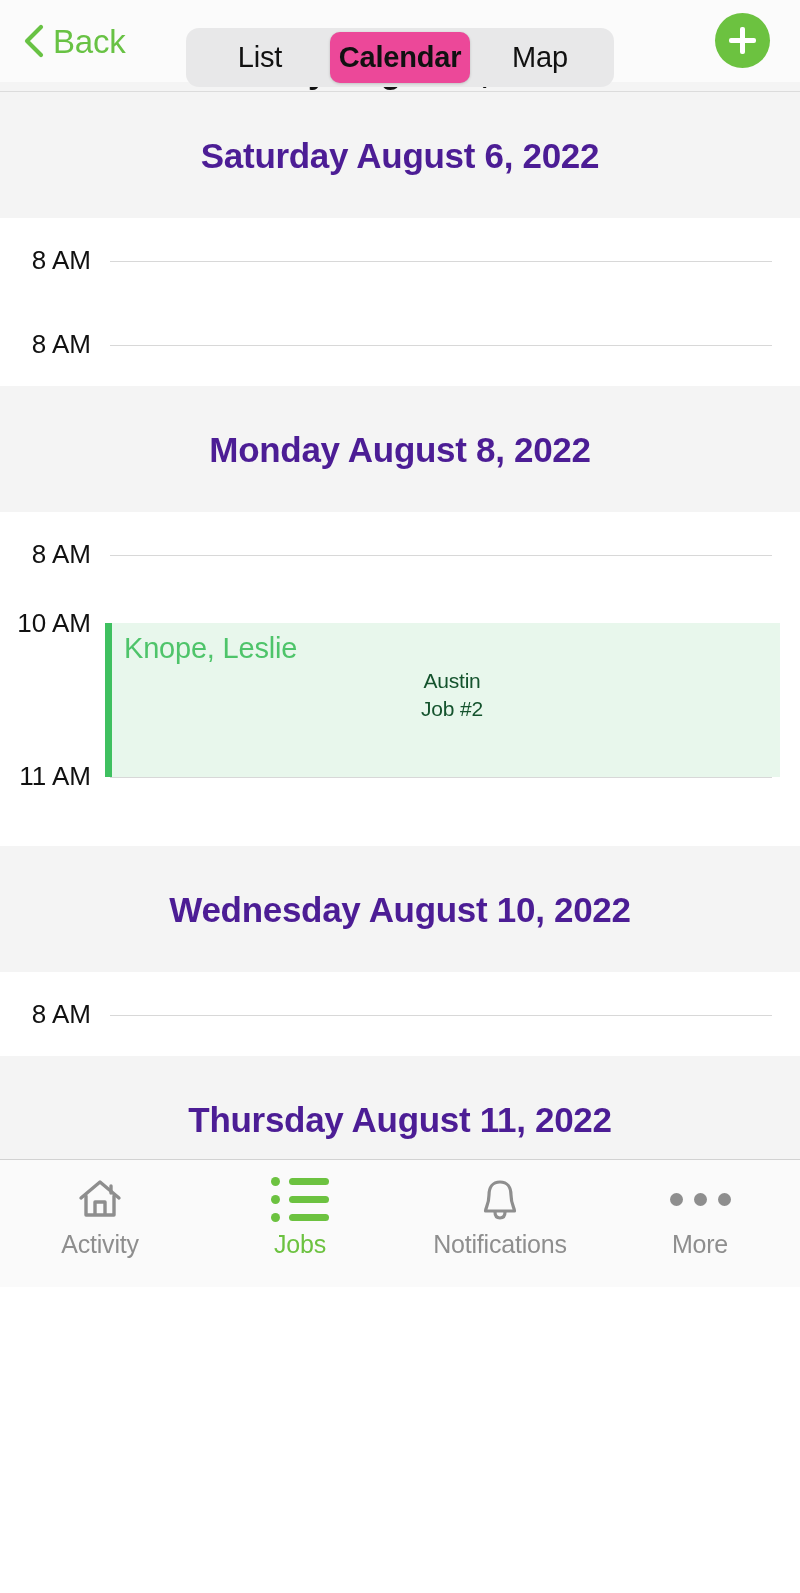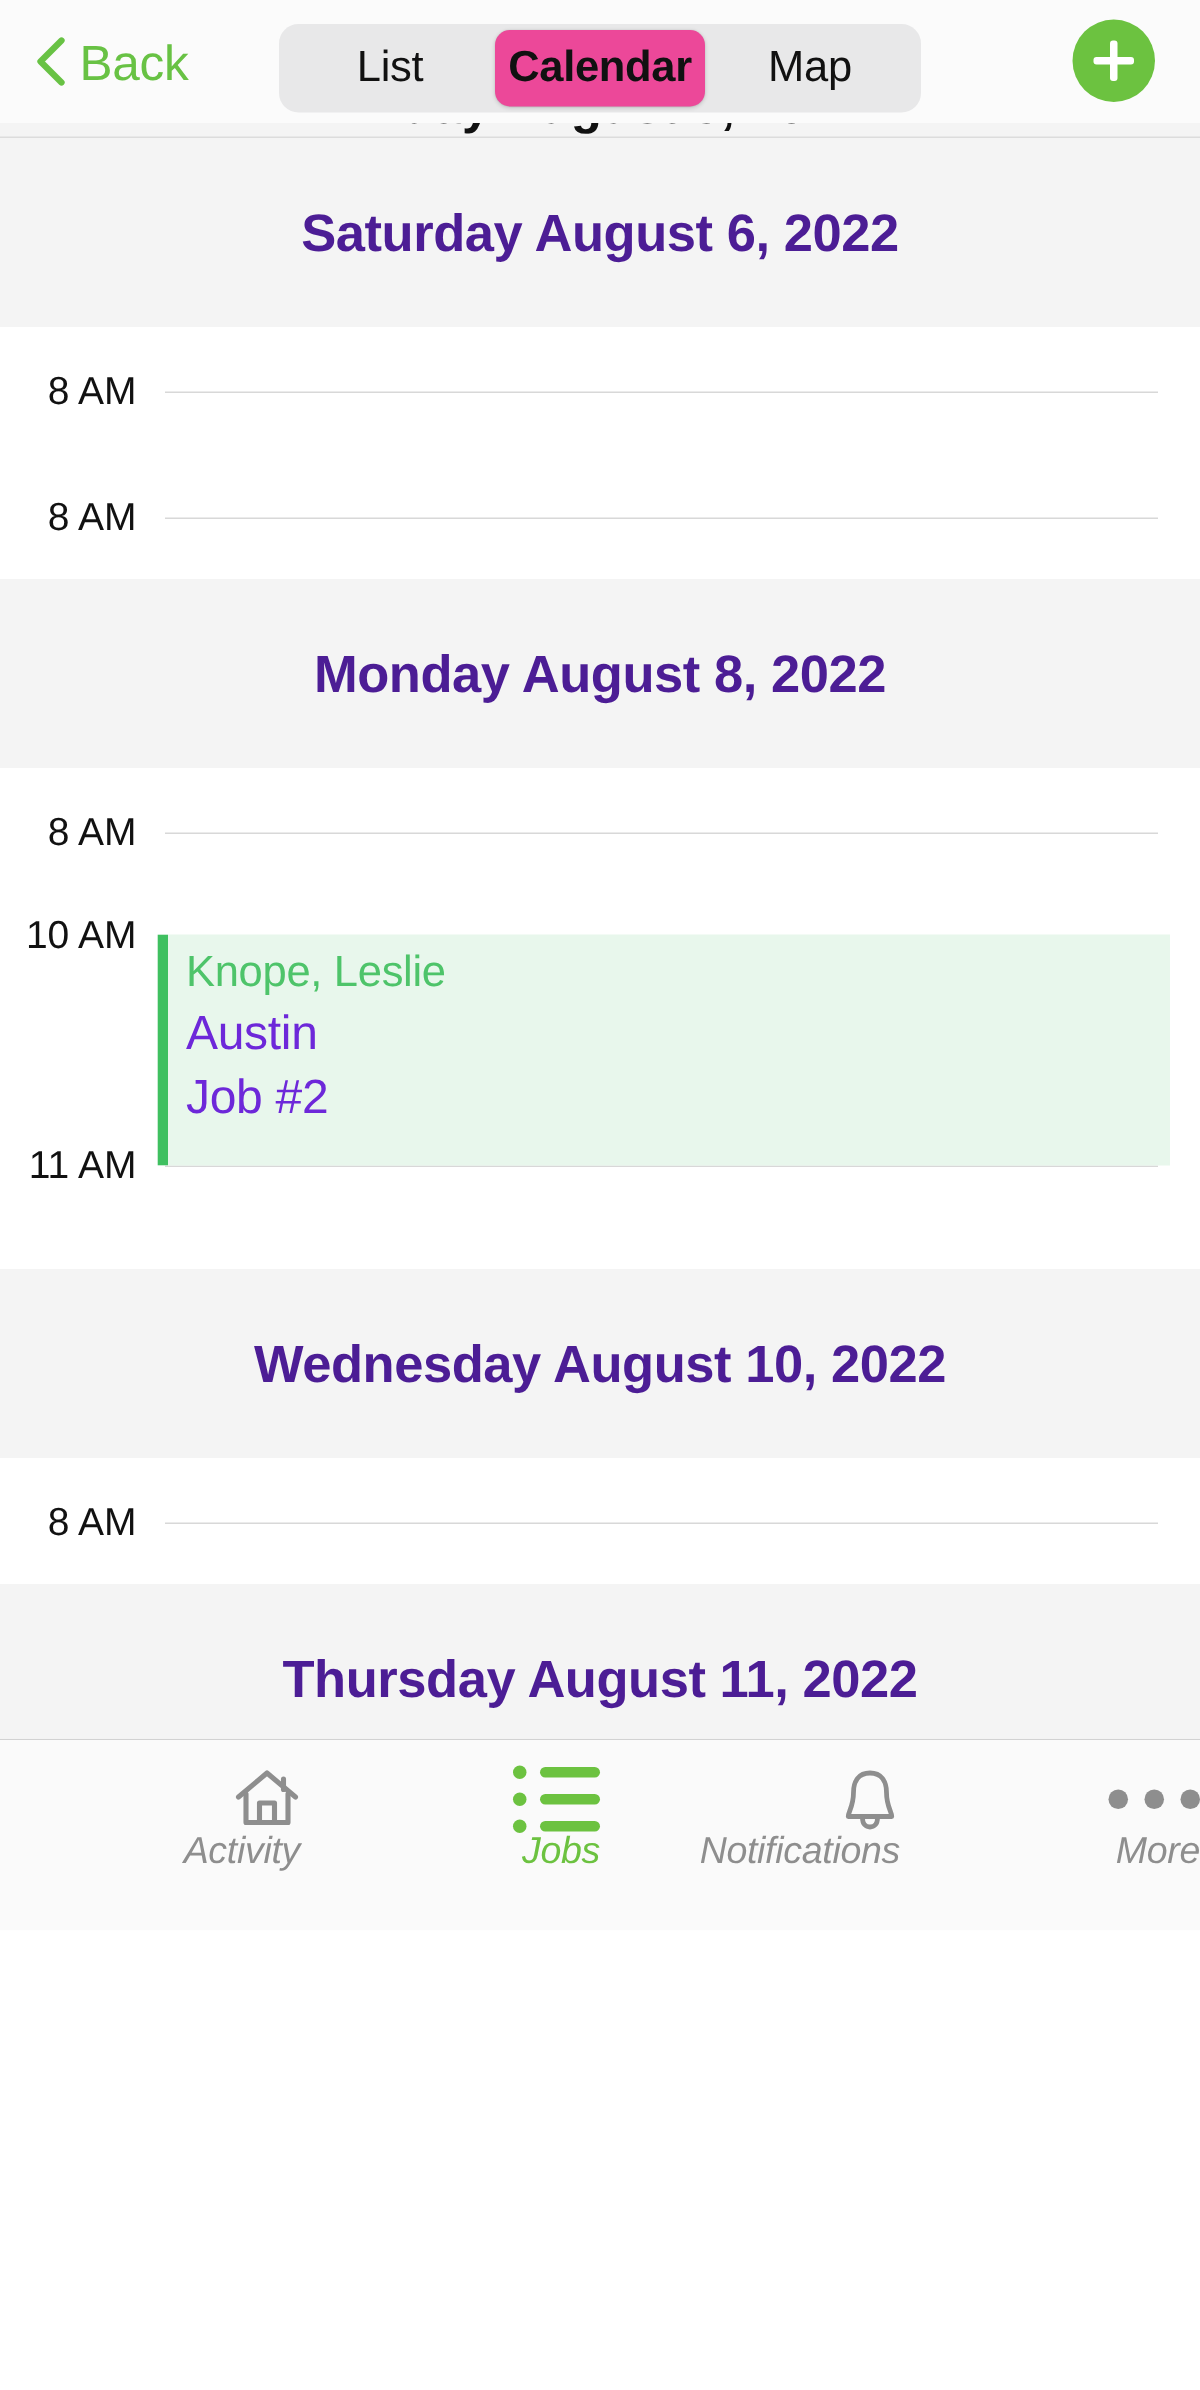--- a/index.html
+++ b/index.html
@@ -51,21 +51,21 @@
     font-size: 33px;
     color: #68c244;
     letter-spacing: -0.2px;
     line-height: 1;
   }
 
   .segmented {
     position: absolute;
     left: 50%;
     transform: translateX(-50%);
-    top: 16px;
+    top: 28px;
     width: 428px;
     height: 59px;
     background: #e8e8e9;
     border-radius: 13px;
     display: flex;
     align-items: center;
     padding: 4px;
   }
   .seg {
     flex: 1 1 0;
@@ -211,43 +211,44 @@
     padding: 6px 0 12px 12px;
     border-radius: 14px;
   }
   .event .ev-title {
     font-size: 29px;
     color: #4ec46a;
     line-height: 1.32;
     letter-spacing: -0.2px;
   }
   .event .ev-line {
-    font-size: 32px;
-    color: #6d28d9;
+    font-size: 21px;
+    color: #14532d;
     line-height: 1.32;
     letter-spacing: -0.2px;
+    text-align: center;
   }
 
   
   .tabbar {
     flex: 0 0 128px;
     height: 128px;
     background: #fafafa;
     border-top: 1px solid #d2d2d2;
     display: flex;
     align-items: flex-start;
     padding-top: 16px;
   }
   .tab {
     flex: 1 1 0;
     display: flex;
     flex-direction: column;
-    align-items: flex-end;
+    align-items: center;
+    gap: 10px;
     cursor: pointer;
-    font-style: italic;
   }
   .tab .ticon {
     height: 46px;
     display: flex;
     align-items: center;
     justify-content: center;
   }
   .tab .tlabel {
     font-size: 25px;
     color: #8e8e8e;

